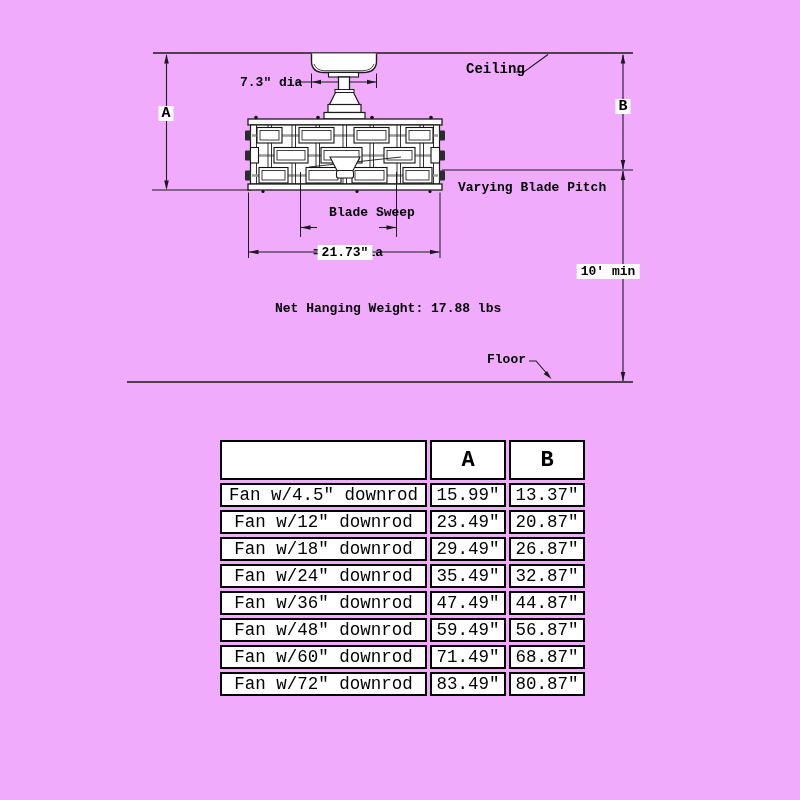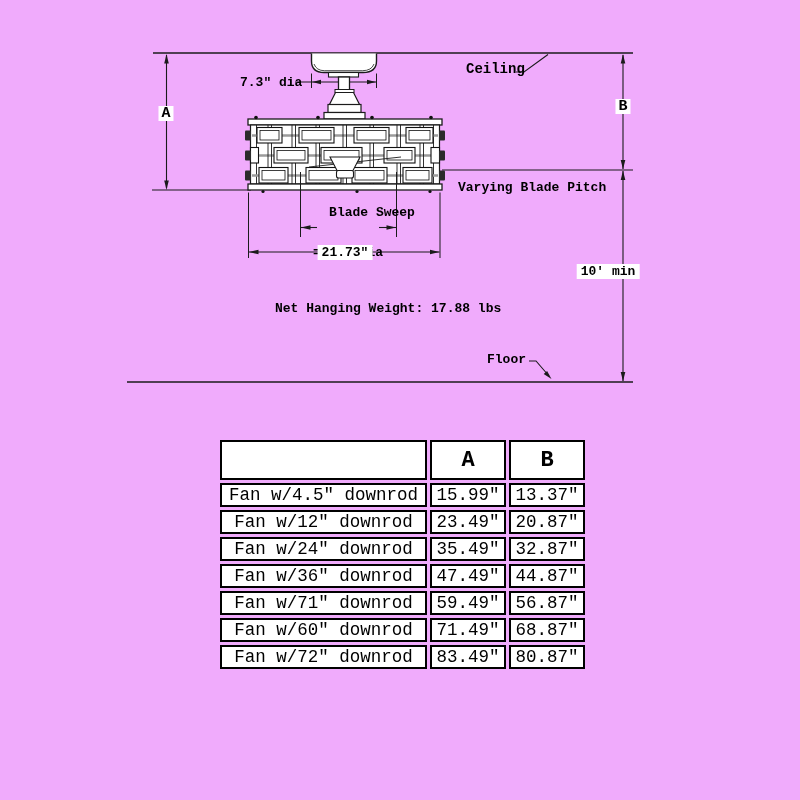--- a/index.html
+++ b/index.html
@@ -228,31 +228,36 @@
       <td>Fan w/4.5″ downrod</td>
       <td>15.99″</td>
       <td>13.37″</td>
     </tr>
     <tr>
       <td>Fan w/12″ downrod</td>
       <td>23.49″</td>
       <td>20.87″</td>
     </tr>
     <tr>
+      <td>Fan w/18″ downrod</td>
+      <td>29.49″</td>
+      <td>26.87″</td>
+    </tr>
+    <tr>
       <td>Fan w/24″ downrod</td>
       <td>35.49″</td>
       <td>32.87″</td>
     </tr>
     <tr>
       <td>Fan w/36″ downrod</td>
       <td>47.49″</td>
       <td>44.87″</td>
     </tr>
     <tr>
-      <td>Fan w/71″ downrod</td>
+      <td>Fan w/48″ downrod</td>
       <td>59.49″</td>
       <td>56.87″</td>
     </tr>
     <tr>
       <td>Fan w/60″ downrod</td>
       <td>71.49″</td>
       <td>68.87″</td>
     </tr>
     <tr>
       <td>Fan w/72″ downrod</td>

